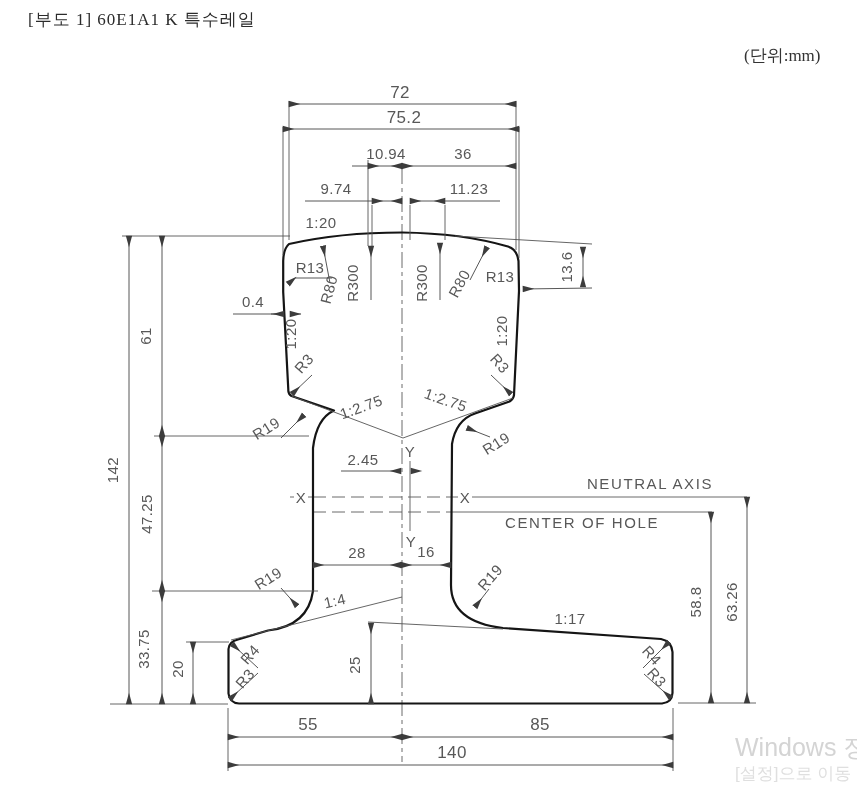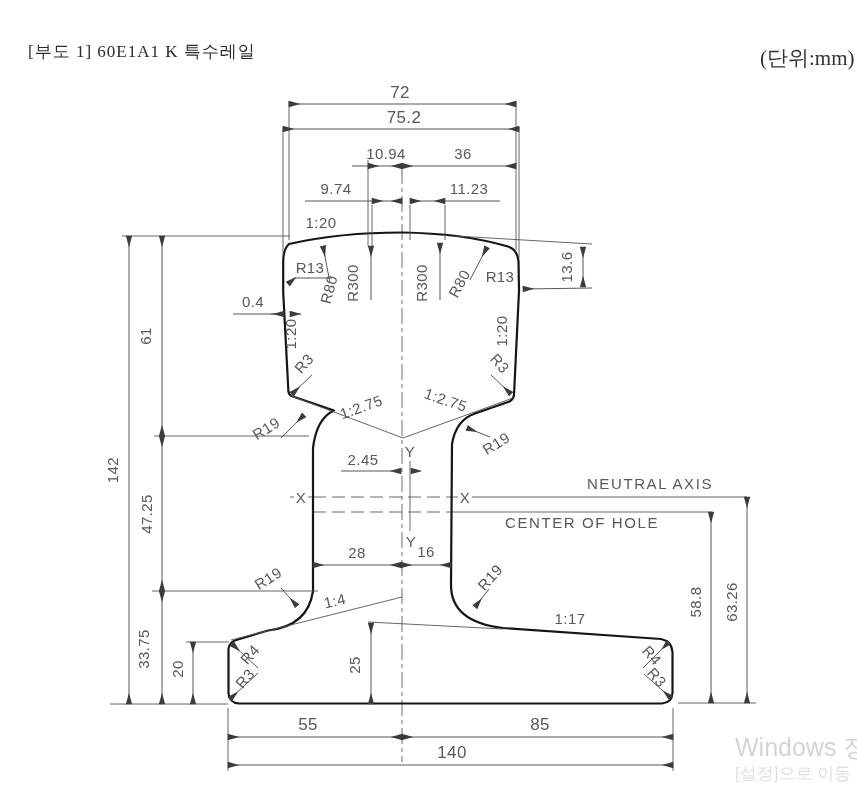--- a/index.html
+++ b/index.html
@@ -1,21 +1,21 @@
 <!DOCTYPE html>
 <html><head>
 <meta charset="utf-8">
 <style>
   html,body{margin:0;padding:0;background:#ffffff;}
   #stage{position:relative;width:857px;height:802px;background:#fff;overflow:hidden;
          font-family:"Liberation Sans",sans-serif;}
   #doc-title{position:absolute;left:28px;top:8px;font-family:"Liberation Serif",serif;
-             font-size:17px;letter-spacing:1px;color:#2b2b2b;white-space:nowrap;margin-top:32px;}
-  #unit-label{position:absolute;left:760px;top:44px;font-family:"Liberation Serif",serif;
-              font-size:21px;color:#333;white-space:nowrap;}
+             font-size:17px;letter-spacing:1px;color:#2b2b2b;white-space:nowrap;}
+  #unit-label{position:absolute;left:744px;top:44px;font-family:"Liberation Serif",serif;
+              font-size:17px;color:#333;white-space:nowrap;}
   #wm{position:absolute;left:735px;top:731px;white-space:nowrap;}
   #wm .wm1{font-size:25px;color:#d4d4d4;line-height:32px;}
   #wm .wm2{font-size:17px;color:#dfdfdf;line-height:22px;}
   svg{position:absolute;left:0;top:0;}
   .profile{fill:none;stroke:#151515;stroke-width:2.2;stroke-linejoin:round;stroke-linecap:round;}
   .thin{stroke:#555;stroke-width:0.9;fill:none;}
   .dim{stroke:#444;stroke-width:0.9;fill:none;}
   .cl{stroke:#5a5a5a;stroke-width:0.9;fill:none;}
   text{font-family:"Liberation Sans",sans-serif;font-size:15px;fill:#585858;letter-spacing:0.4px;}
   .big{font-size:17px;}

